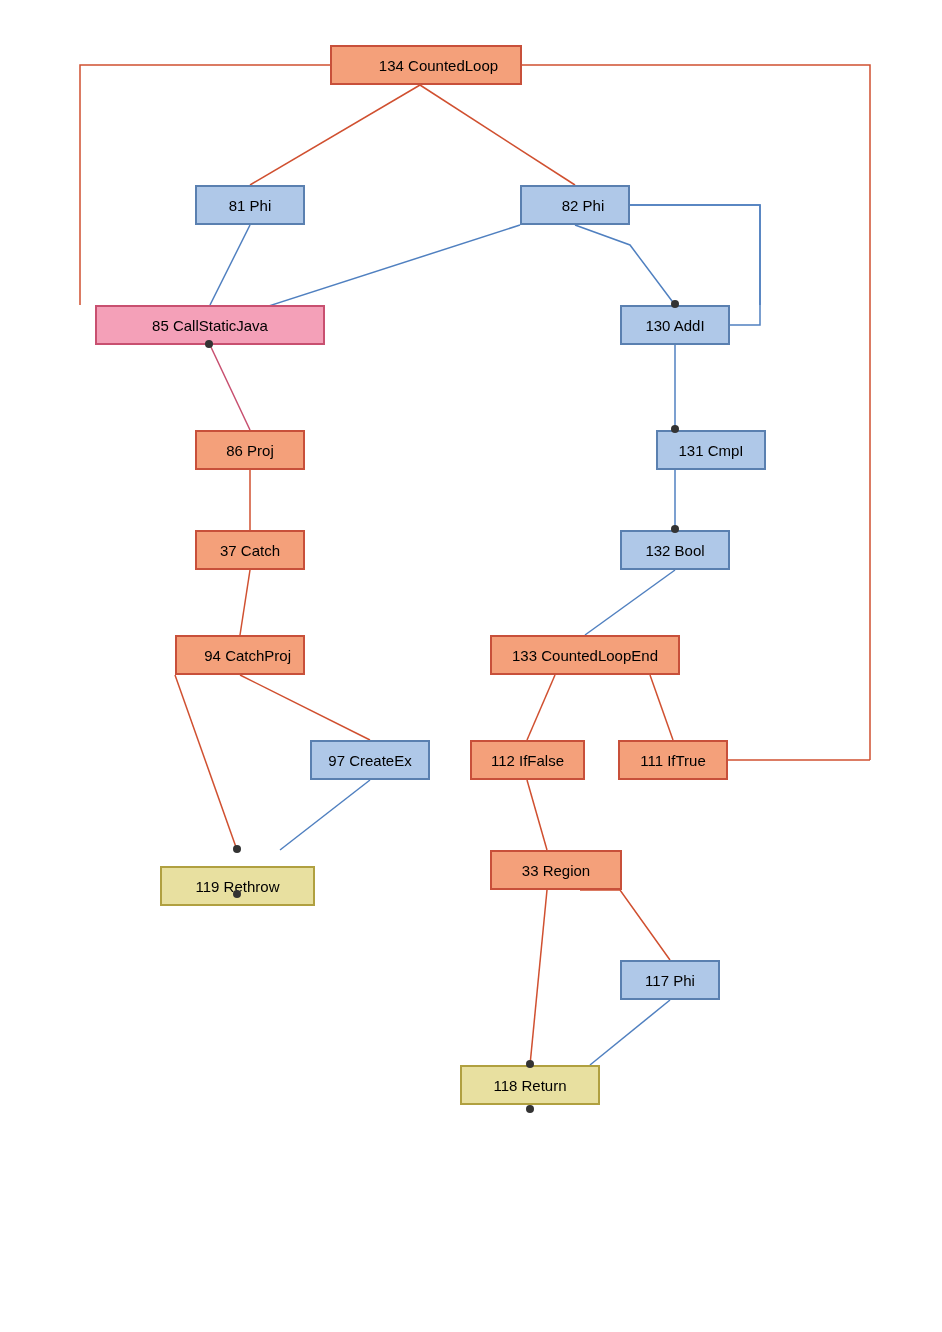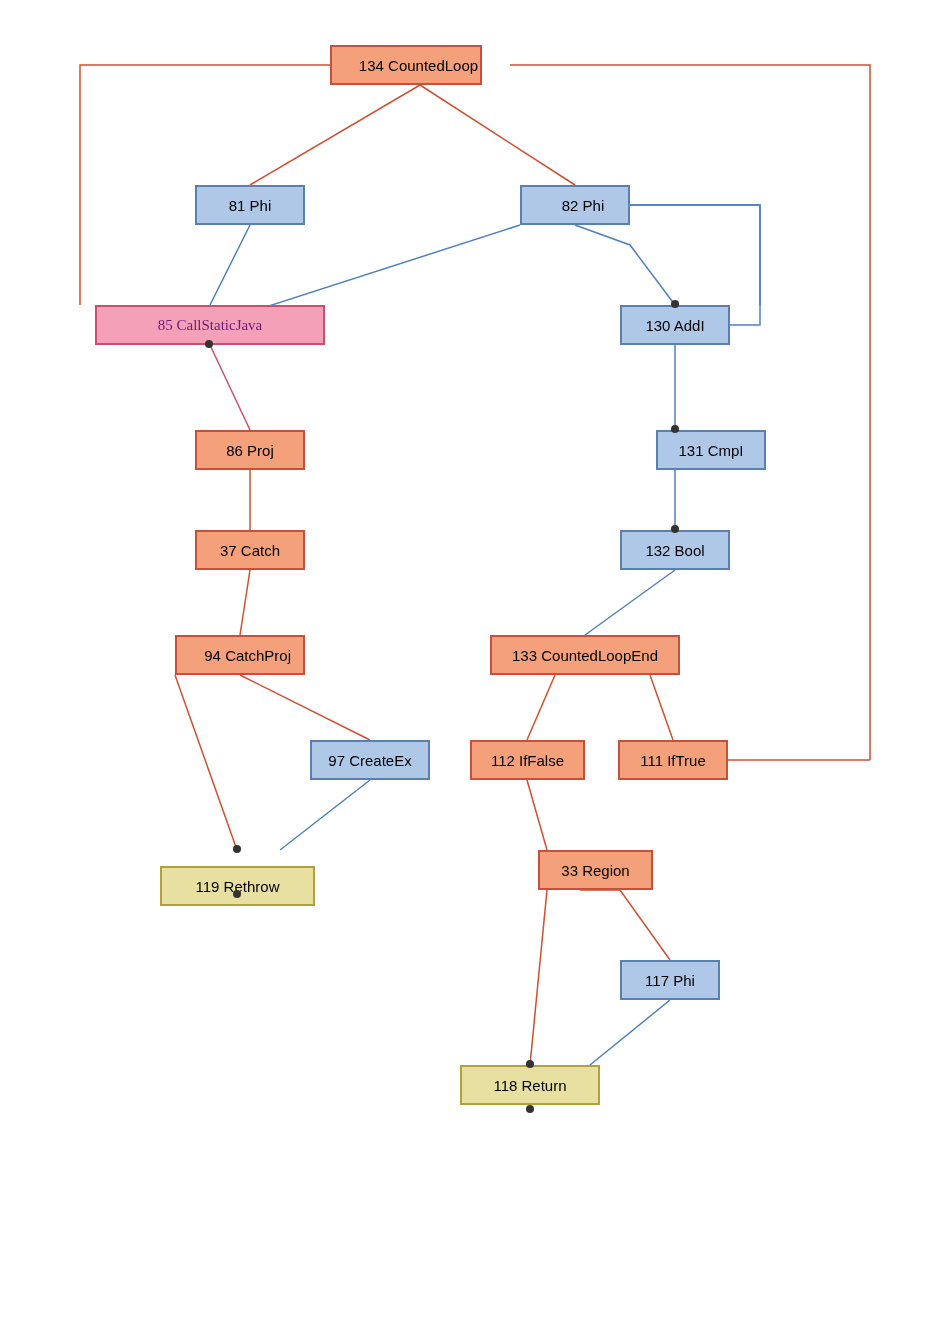--- a/index.html
+++ b/index.html
@@ -28,22 +28,21 @@
       color: #000;
     }
     .node-blue {
       background: #afc8e8;
       border-color: #5a80b0;
       color: #000;
     }
     .node-pink {
       background: #f4a0b8;
       border-color: #c85070;
-      color: #701a75;
-      font-family: Liberation Serif, serif;
+      color: #000000;
     }
     .node-yellow {
       background: #e8e0a0;
       border-color: #b0a040;
       color: #000;
     }
     svg.connections {
       position: absolute;
       top: 0; left: 0;
       width: 942px;
@@ -108,21 +107,21 @@
   <path d="M527,780 L547,850" stroke="#d05030" stroke-width="1.5" fill="none"></path>
 
   <path d="M580,890 L620,890 L670,960" stroke="#d05030" stroke-width="1.5" fill="none"></path>
 
   <path d="M547,890 L530,1065" stroke="#d05030" stroke-width="1.5" fill="none"></path>
 
   <path d="M670,1000 L590,1065" stroke="#5080c0" stroke-width="1.5" fill="none"></path>
 
 </svg>
 
-<div class="node node-orange" style="left:330px;top:45px;width:152px;height:40px;padding-left:37px;">
+<div class="node node-orange" style="left:330px;top:45px;width:192px;height:40px;padding-left:37px;">
   <span>134 CountedLoop</span>
 </div>
 
 <div class="node node-blue" style="left:195px;top:185px;width:110px;height:40px;">
   <span>81 Phi</span>
 </div>
 
 <div class="node node-blue" style="left:520px;top:185px;width:110px;height:40px;padding-left:28px;">
   <span>82 Phi</span>
 </div>
@@ -180,21 +179,21 @@
 </div>
 
 <div class="node node-yellow" style="left:160px;top:850px;width:155px;height:40px;margin-top:16px;">
   <span>119 Rethrow</span>
 </div>
 
 <div class="dot" style="left:233px;top:845px;"></div>
 
 <div class="dot" style="left:233px;top:890px;"></div>
 
-<div class="node node-orange" style="left:490px;top:850px;width:115px;height:40px;margin-left:48px;">
+<div class="node node-orange" style="left:490px;top:850px;width:132px;height:40px;">
   <span>33 Region</span>
 </div>
 
 <div class="node node-blue" style="left:620px;top:960px;width:100px;height:40px;">
   <span>117 Phi</span>
 </div>
 
 <div class="node node-yellow" style="left:460px;top:1065px;width:140px;height:40px;">
   <span>118 Return</span>
 </div>

